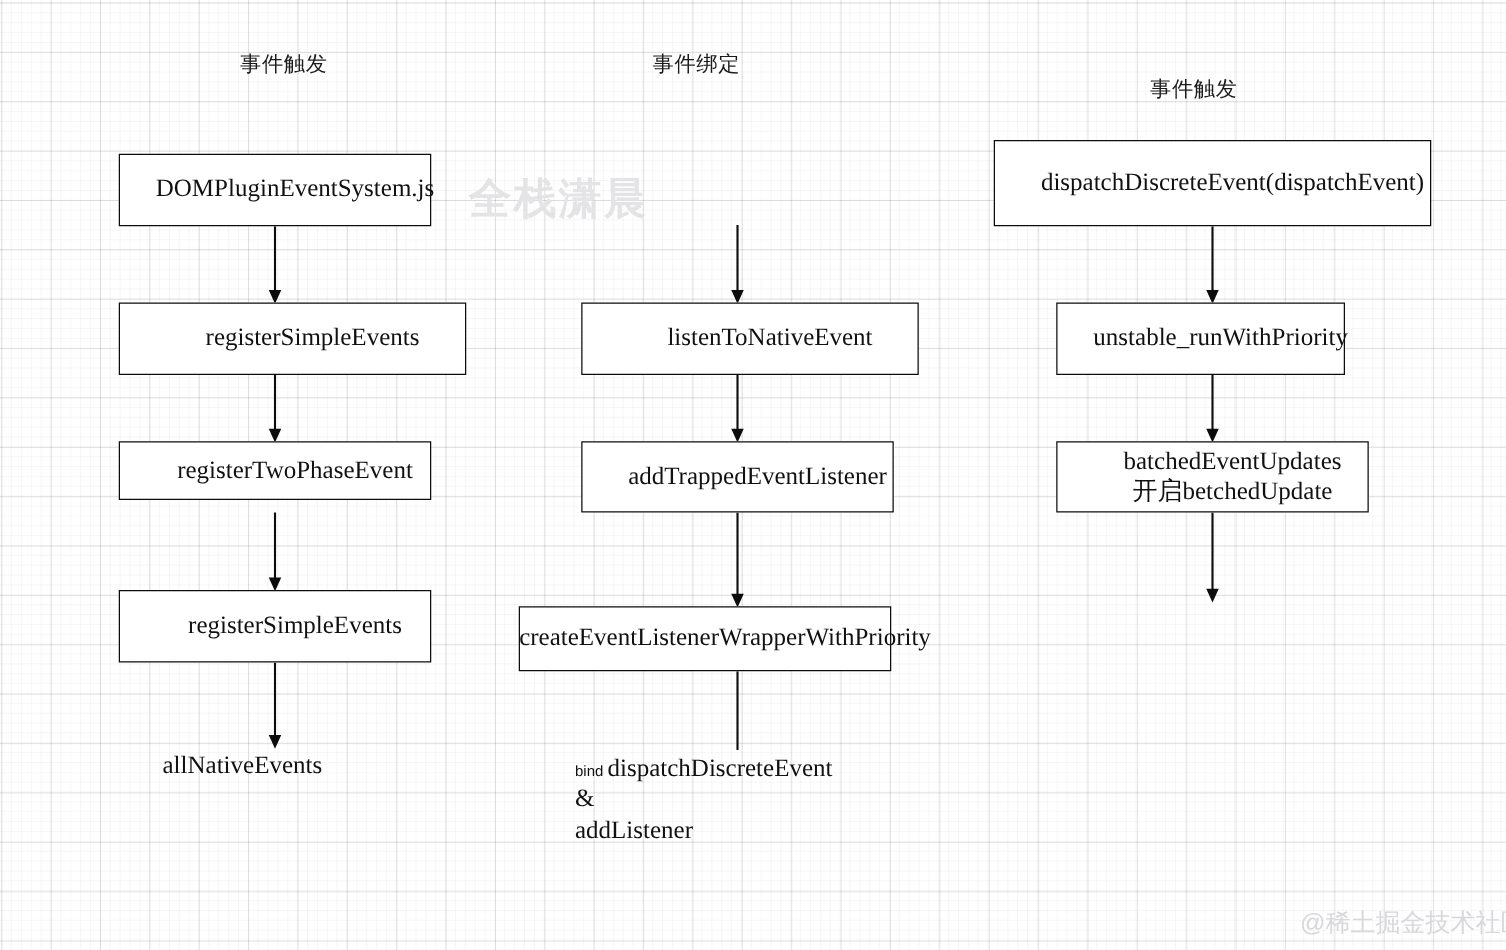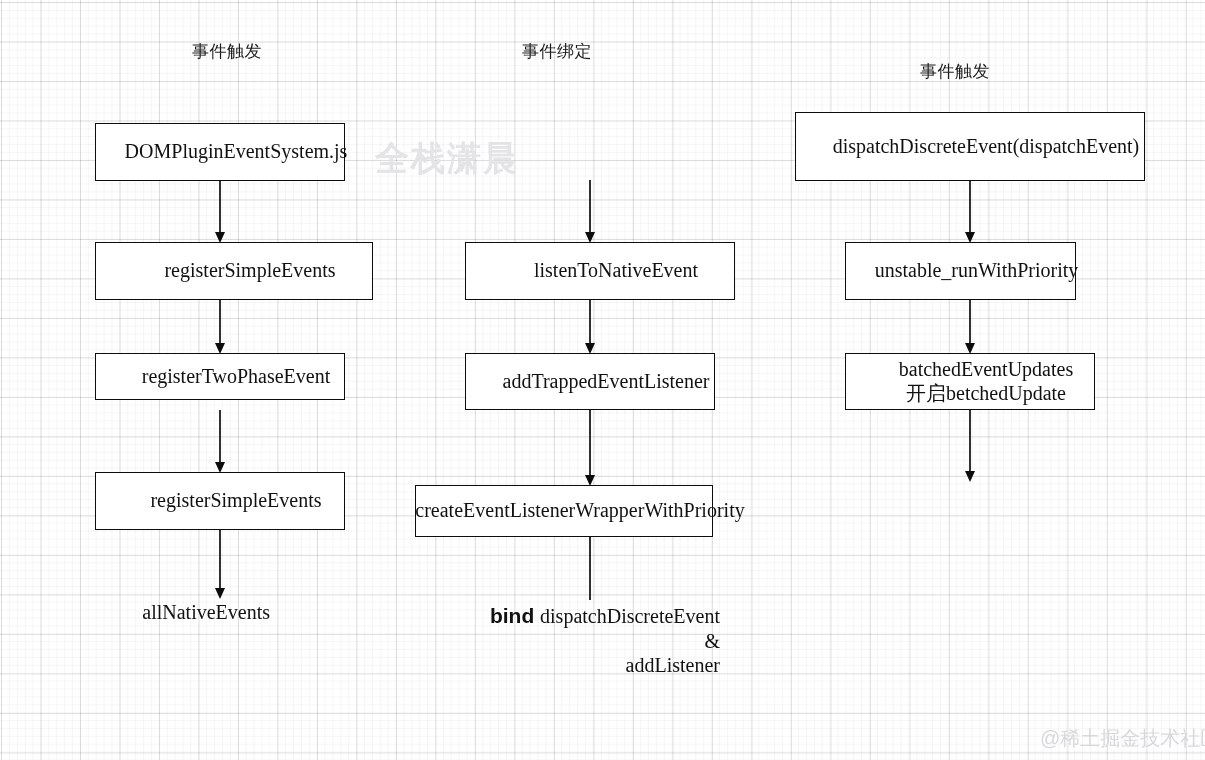--- a/index.html
+++ b/index.html
@@ -59,28 +59,28 @@
     text-align: left;
     align-items: flex-start;
     padding: 4px 5px 4px 4px;
     line-height: 1.22;
   }
   .leaf-label {
     position: absolute;
     font-family: "Liberation Serif", serif;
     font-size: 20px;
     color: #111111;
-    text-align: right;
+    text-align: left;
     line-height: 1.22;
     white-space: pre-line;
   }
   .leaf-label .kw {
     font-family: "Liberation Sans", sans-serif;
-    font-weight: bold;
-    font-size: 21px;
+    font-weight: normal;
+    font-size: 12px;
   }
   .connector {
     position: absolute;
     overflow: visible;
   }
   .connector line {
     stroke: #0c0c0c;
     stroke-width: 1.7;
   }
   .connector polygon {

